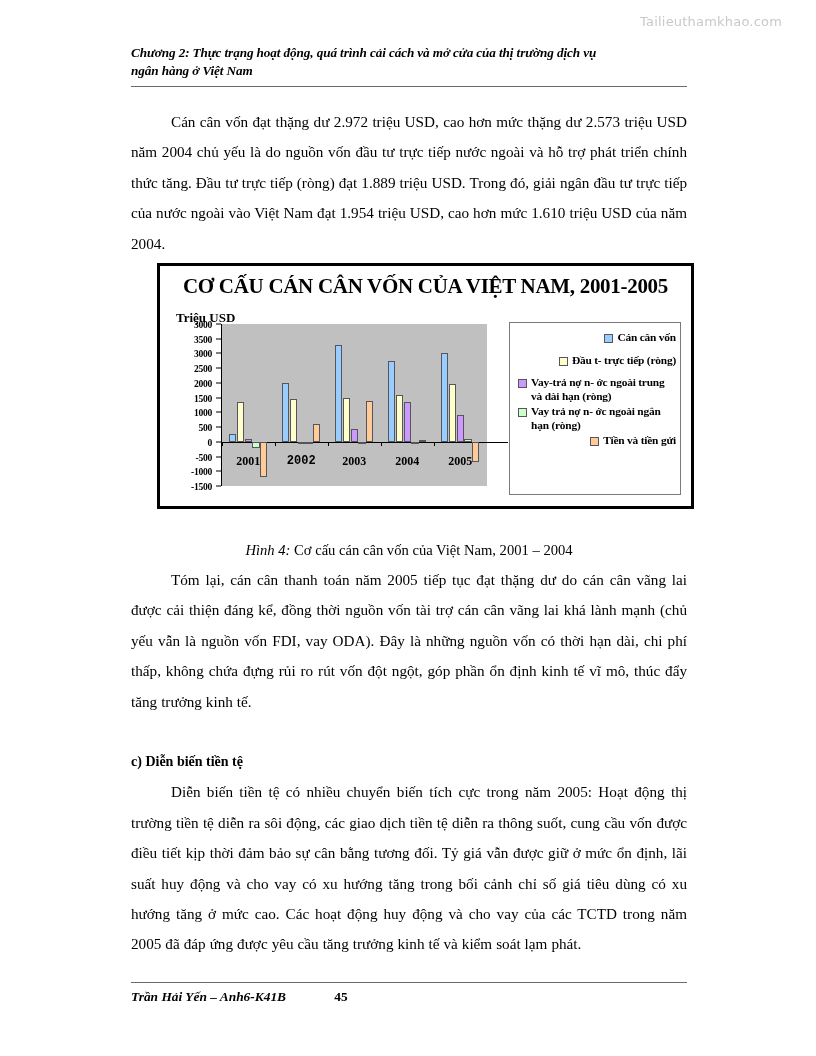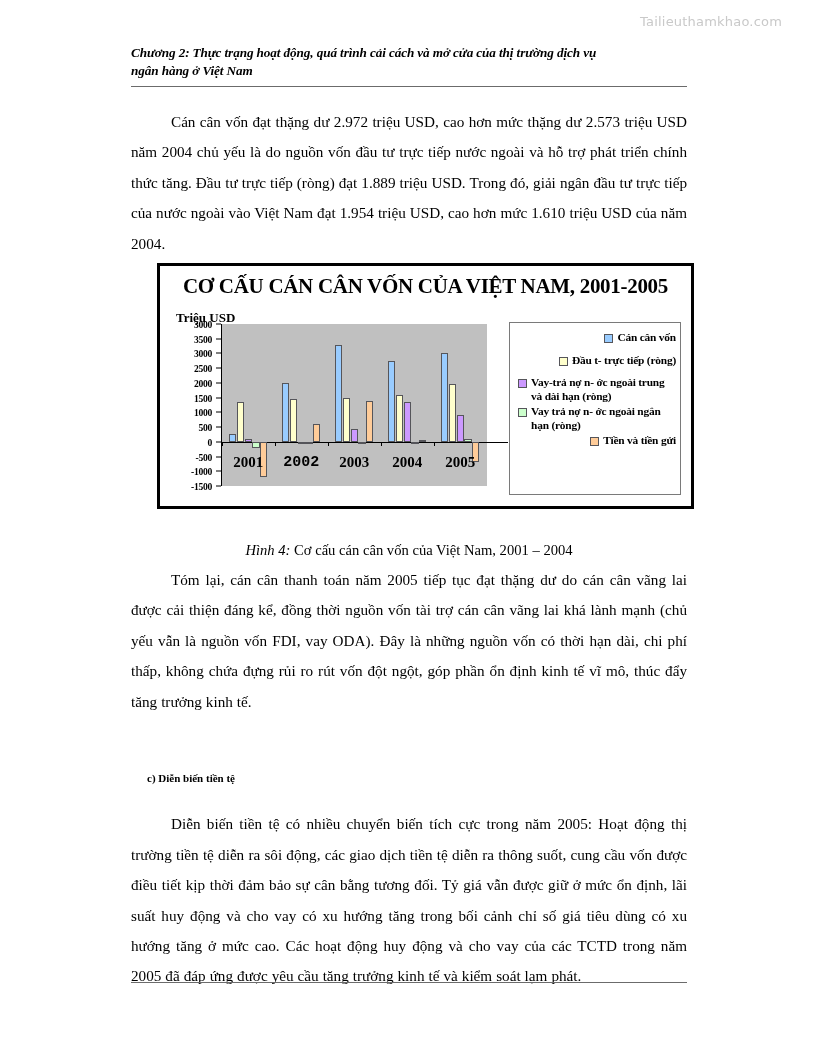--- a/index.html
+++ b/index.html
@@ -68,22 +68,22 @@
     margin: 0;
     font-size: 15.2px;
     line-height: 30.4px;
     text-align: justify;
     text-indent: 40px;
     text-justify: inter-word;
     word-spacing: 0.2px;
   }
 
   .subhead {
-    margin: 16px;
-    font-size: 11px;
+    margin: 0;
+    font-size: 14px;
     font-weight: bold;
     line-height: 30px;
   }
 
   .caption {
     margin: 0;
     font-size: 14.6px;
     line-height: 30px;
     text-align: center;
   }
@@ -183,21 +183,21 @@
   }
 
   .bar {
     position: absolute;
     border: 0.9px solid #55555a;
     box-sizing: border-box;
   }
   .grouplabel {
     position: absolute;
     font-weight: bold;
-    font-size: 15px;
+    font-size: 12px;
     font-family: "Liberation Serif", serif;
     transform: translateX(-50%);
     white-space: nowrap;
   }
   .group-tick {
     position: absolute;
     width: 0;
     height: 4px;
     border-left: 1.2px solid #000;
   }
@@ -381,14 +381,18 @@
           <span class="legend-text">Vay trả nợ n- ớc ngoài ngắn hạn (ròng)</span>
         </div>
         <div class="legend-item tight">
           <span class="swatch" style="background: rgb(255, 204, 153);"></span>
           <span class="legend-text">Tiền và tiền gửi</span>
         </div>
       </div>
   </div>
 
   <div class="footer-rule"></div>
+  <div class="footer">
+    <span class="footer-author">Trần Hải Yến – Anh6-K41B</span>
+    <span class="footer-page">45</span>
+  </div>
 
 </div>
 
 </body></html>

